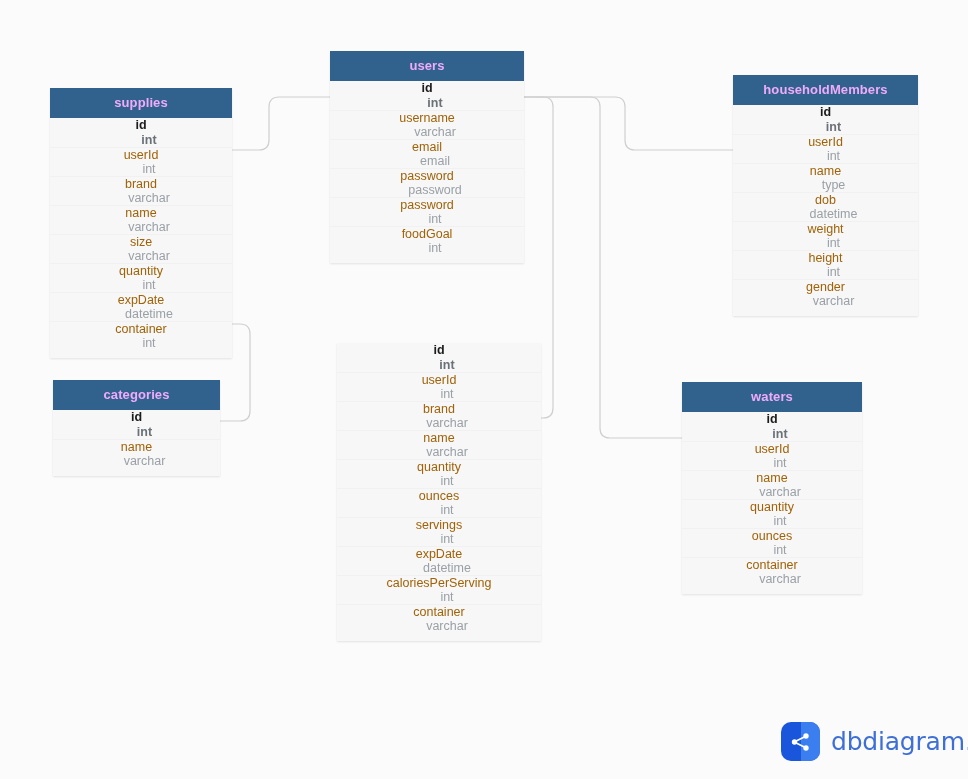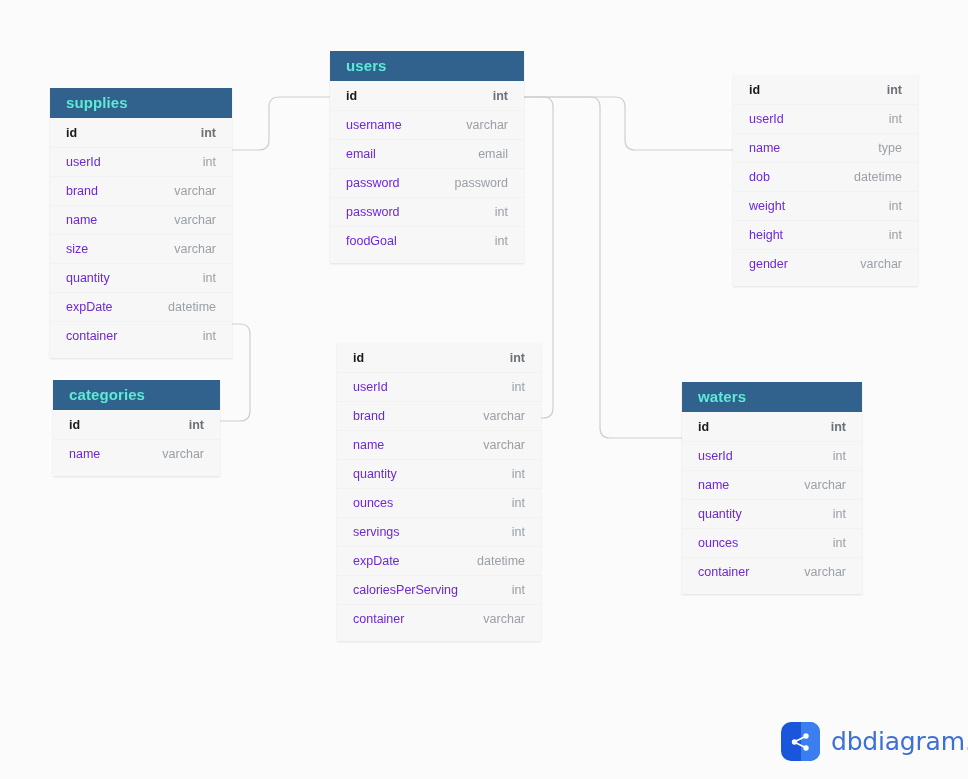--- a/index.html
+++ b/index.html
@@ -30,48 +30,50 @@
   }
   .table-card {
     position: absolute;
     box-sizing: border-box;
     background: #f7f7f7;
     box-shadow: 0 1px 2px rgba(0,0,0,0.10);
     overflow: hidden;
   }
   .table-header {
     background: #31628d;
-    color: #5eead4;
-    font-size: 15px;
+    color: #f0abfc;
+    font-size: 13px;
     font-weight: bold;
     letter-spacing: 0.1px;
     padding: 0 16px;
     height: 30px;
     line-height: 30px;
     white-space: nowrap;
+    text-align: center;
   }
   .table-body {
     padding-bottom: 8px;
   }
   .field-row {
     display: flex;
     align-items: center;
     justify-content: space-between;
     height: 29px;
     padding: 0 16px;
     box-sizing: border-box;
     font-size: 12.5px;
     border-top: 1px solid #f1f1f1;
     white-space: nowrap;
+    flex-direction: column;
   }
   .field-row:first-child {
     border-top: none;
   }
   .field-name {
-    color: #6d28d9;
+    color: #a16207;
   }
   .field-type {
     color: #9aa0a6;
     margin-left: 16px;
   }
   .field-row.pk .field-name {
     color: #1b1b1b;
     font-weight: bold;
   }
   .field-row.pk .field-type {
@@ -248,20 +250,21 @@
             <span class="field-name">caloriesPerServing</span>
             <span class="field-type">int</span>
           </div>
           <div class="field-row">
             <span class="field-name">container</span>
             <span class="field-type">varchar</span>
           </div>
         </div>
       </div>
       <div class="table-card" style="left: 733px; top: 75px; width: 185px;">
+        <div class="table-header">householdMembers</div>
         <div class="table-body">
           <div class="field-row pk">
             <span class="field-name">id</span>
             <span class="field-type">int</span>
           </div>
           <div class="field-row">
             <span class="field-name">userId</span>
             <span class="field-type">int</span>
           </div>
           <div class="field-row">

